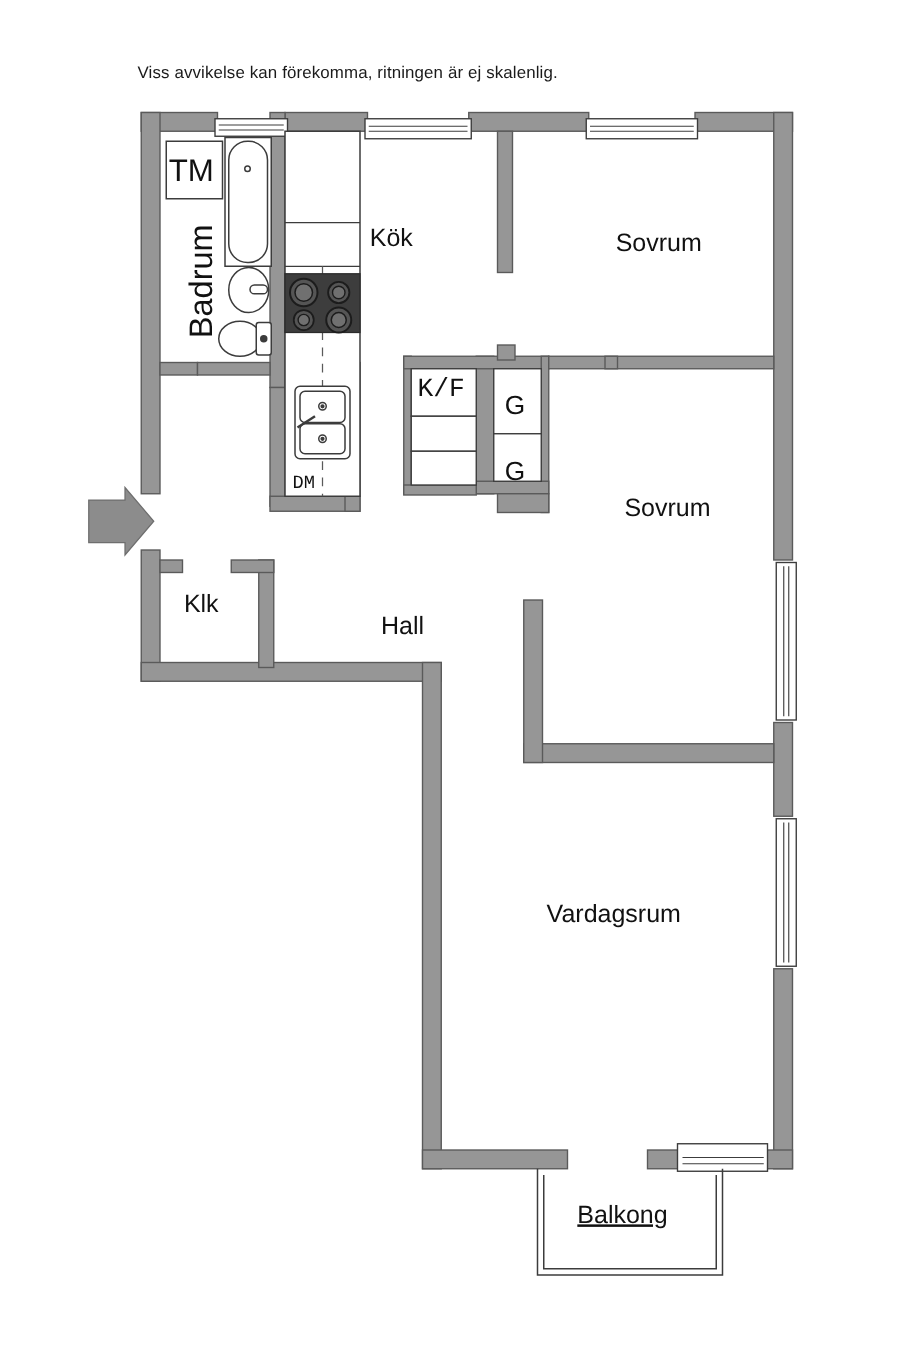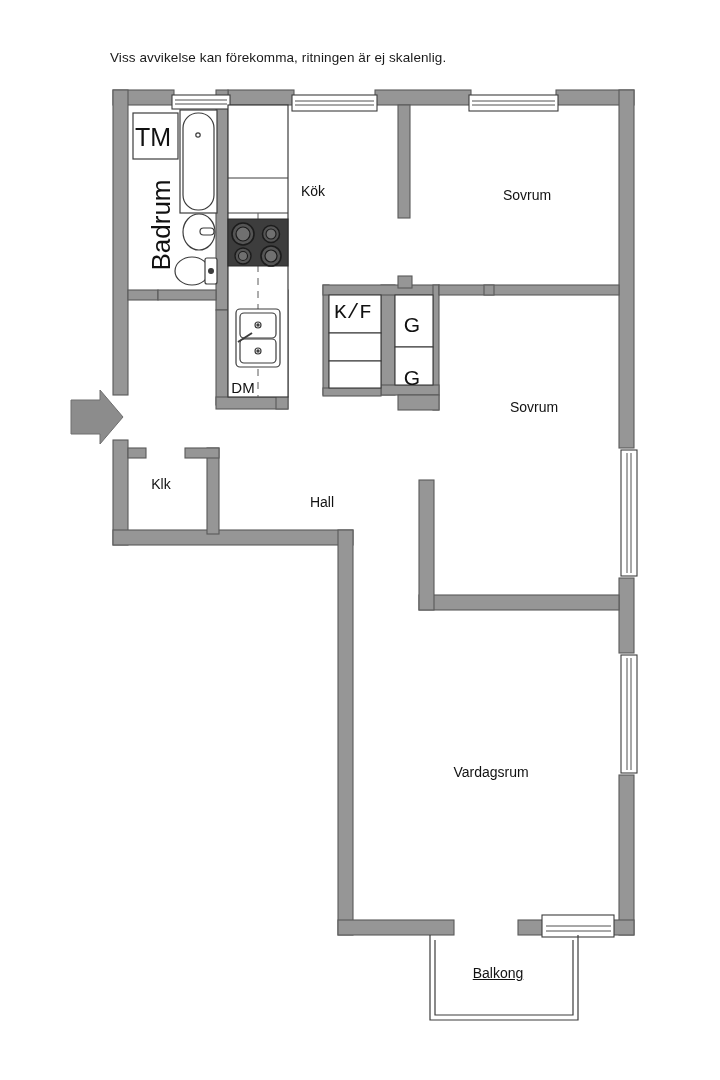--- a/index.html
+++ b/index.html
@@ -32,21 +32,21 @@
   #plan-svg {
     position: absolute;
     left: 0;
     top: 0;
     width: 720px;
     height: 1080px;
   }
   .room-label {
     position: absolute;
     color: #111111;
-    font-size: 14px;
+    font-size: 20px;
     white-space: nowrap;
     transform: translate(-50%, -50%);
   }
   .room-label.big {
     font-size: 26px;
   }
   .room-label.vertical {
     transform: translate(-50%, -50%) rotate(-90deg);
   }
   .appliance-label {
@@ -258,27 +258,27 @@
   <div class="room-label" style="left:313px; top:191px;">Kök</div>
 
   <div class="room-label" style="left:527px; top:195px;">Sovrum</div>
 
   <div class="room-label" style="left:534px; top:407px;">Sovrum</div>
 
   <div class="room-label" style="left:322px; top:477px;margin-top:25px;">Hall</div>
 
   <div class="room-label" style="left:161px; top:484px;">Klk</div>
 
-  <div class="room-label" style="left:491px; top:772px;text-align:center;">Vardagsrum</div>
+  <div class="room-label" style="left:491px; top:732px;text-align:center;">Vardagsrum</div>
 
   <div class="room-label" style="left:498px; top:973px;text-decoration:underline;">Balkong</div>
 
   <div class="appliance-label tm" style="left:153px; top:137px;">TM</div>
 
-  <div class="appliance-label" style="left:243px; top:387px;">DM</div>
+  <div class="appliance-label" style="left:243px; top:387px;font-family:Liberation Mono, monospace;">DM</div>
 
   <div class="appliance-label kf" style="left:353px; top:312px;font-family:Liberation Mono, monospace;">K/F</div>
 
   <div class="appliance-label g" style="left:412px; top:325px;">G</div>
 
   <div class="appliance-label g" style="left:412px; top:378px;">G</div>
 
 </div>
 
 </body></html>

